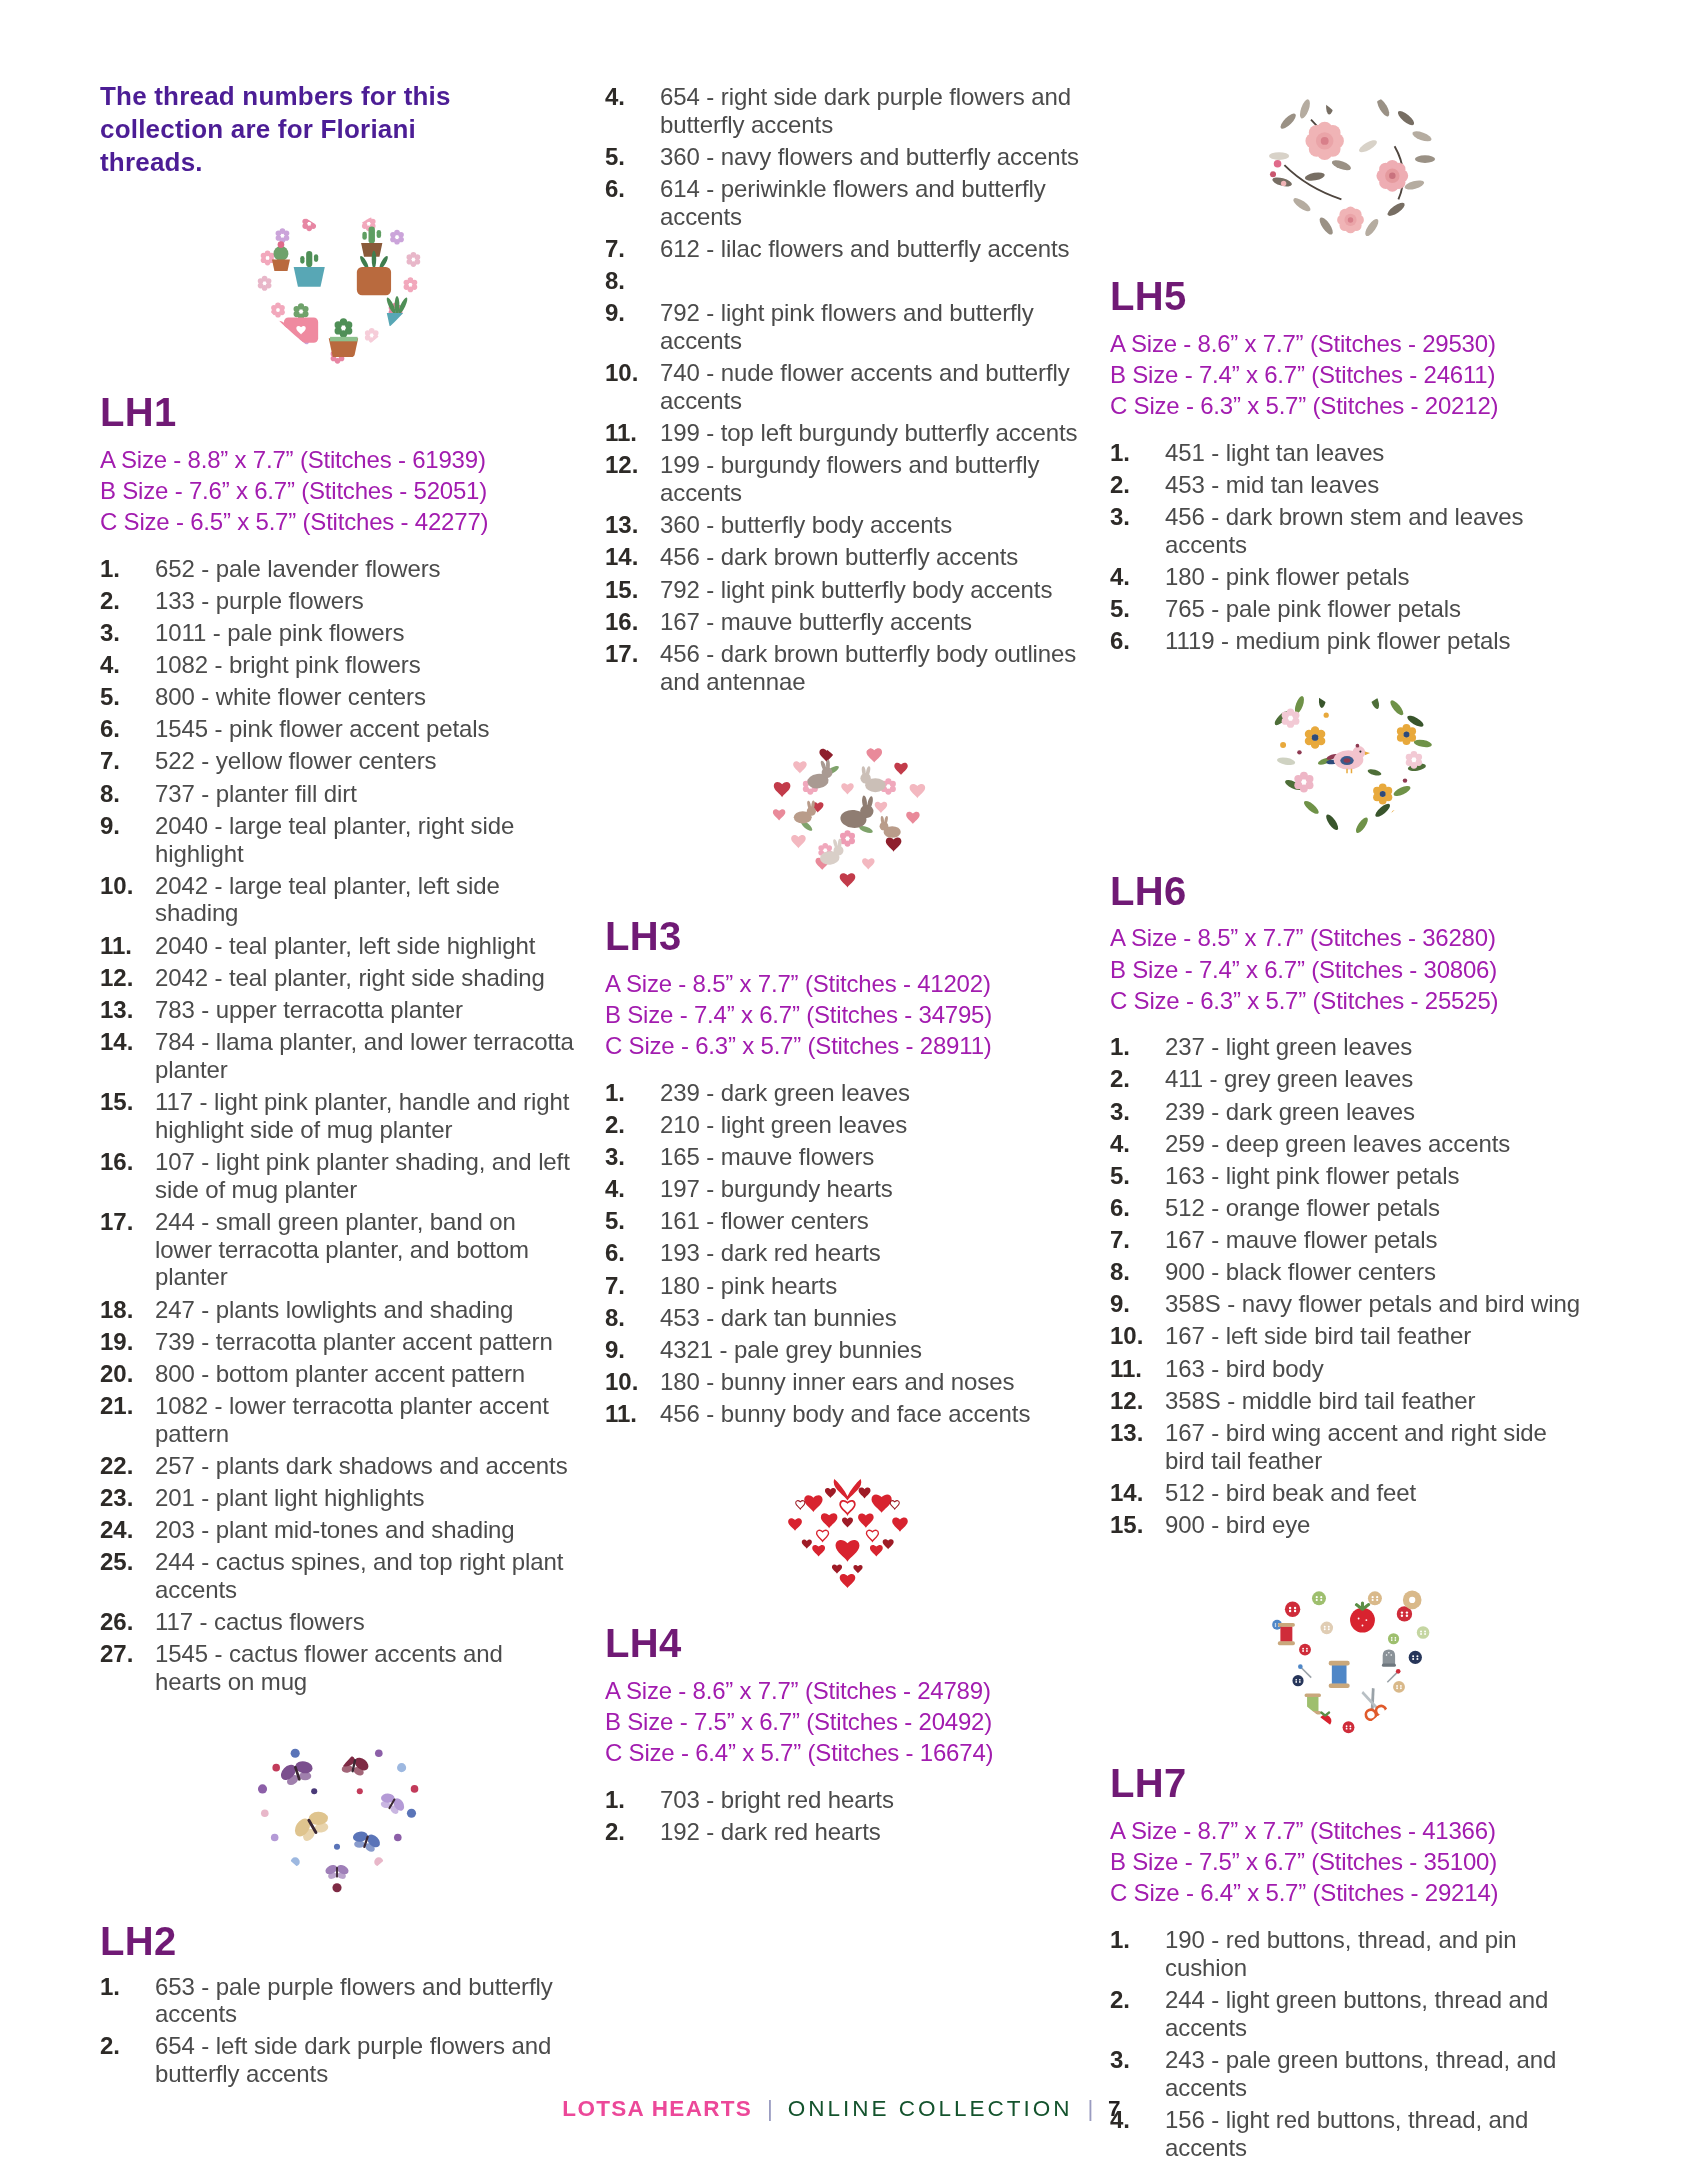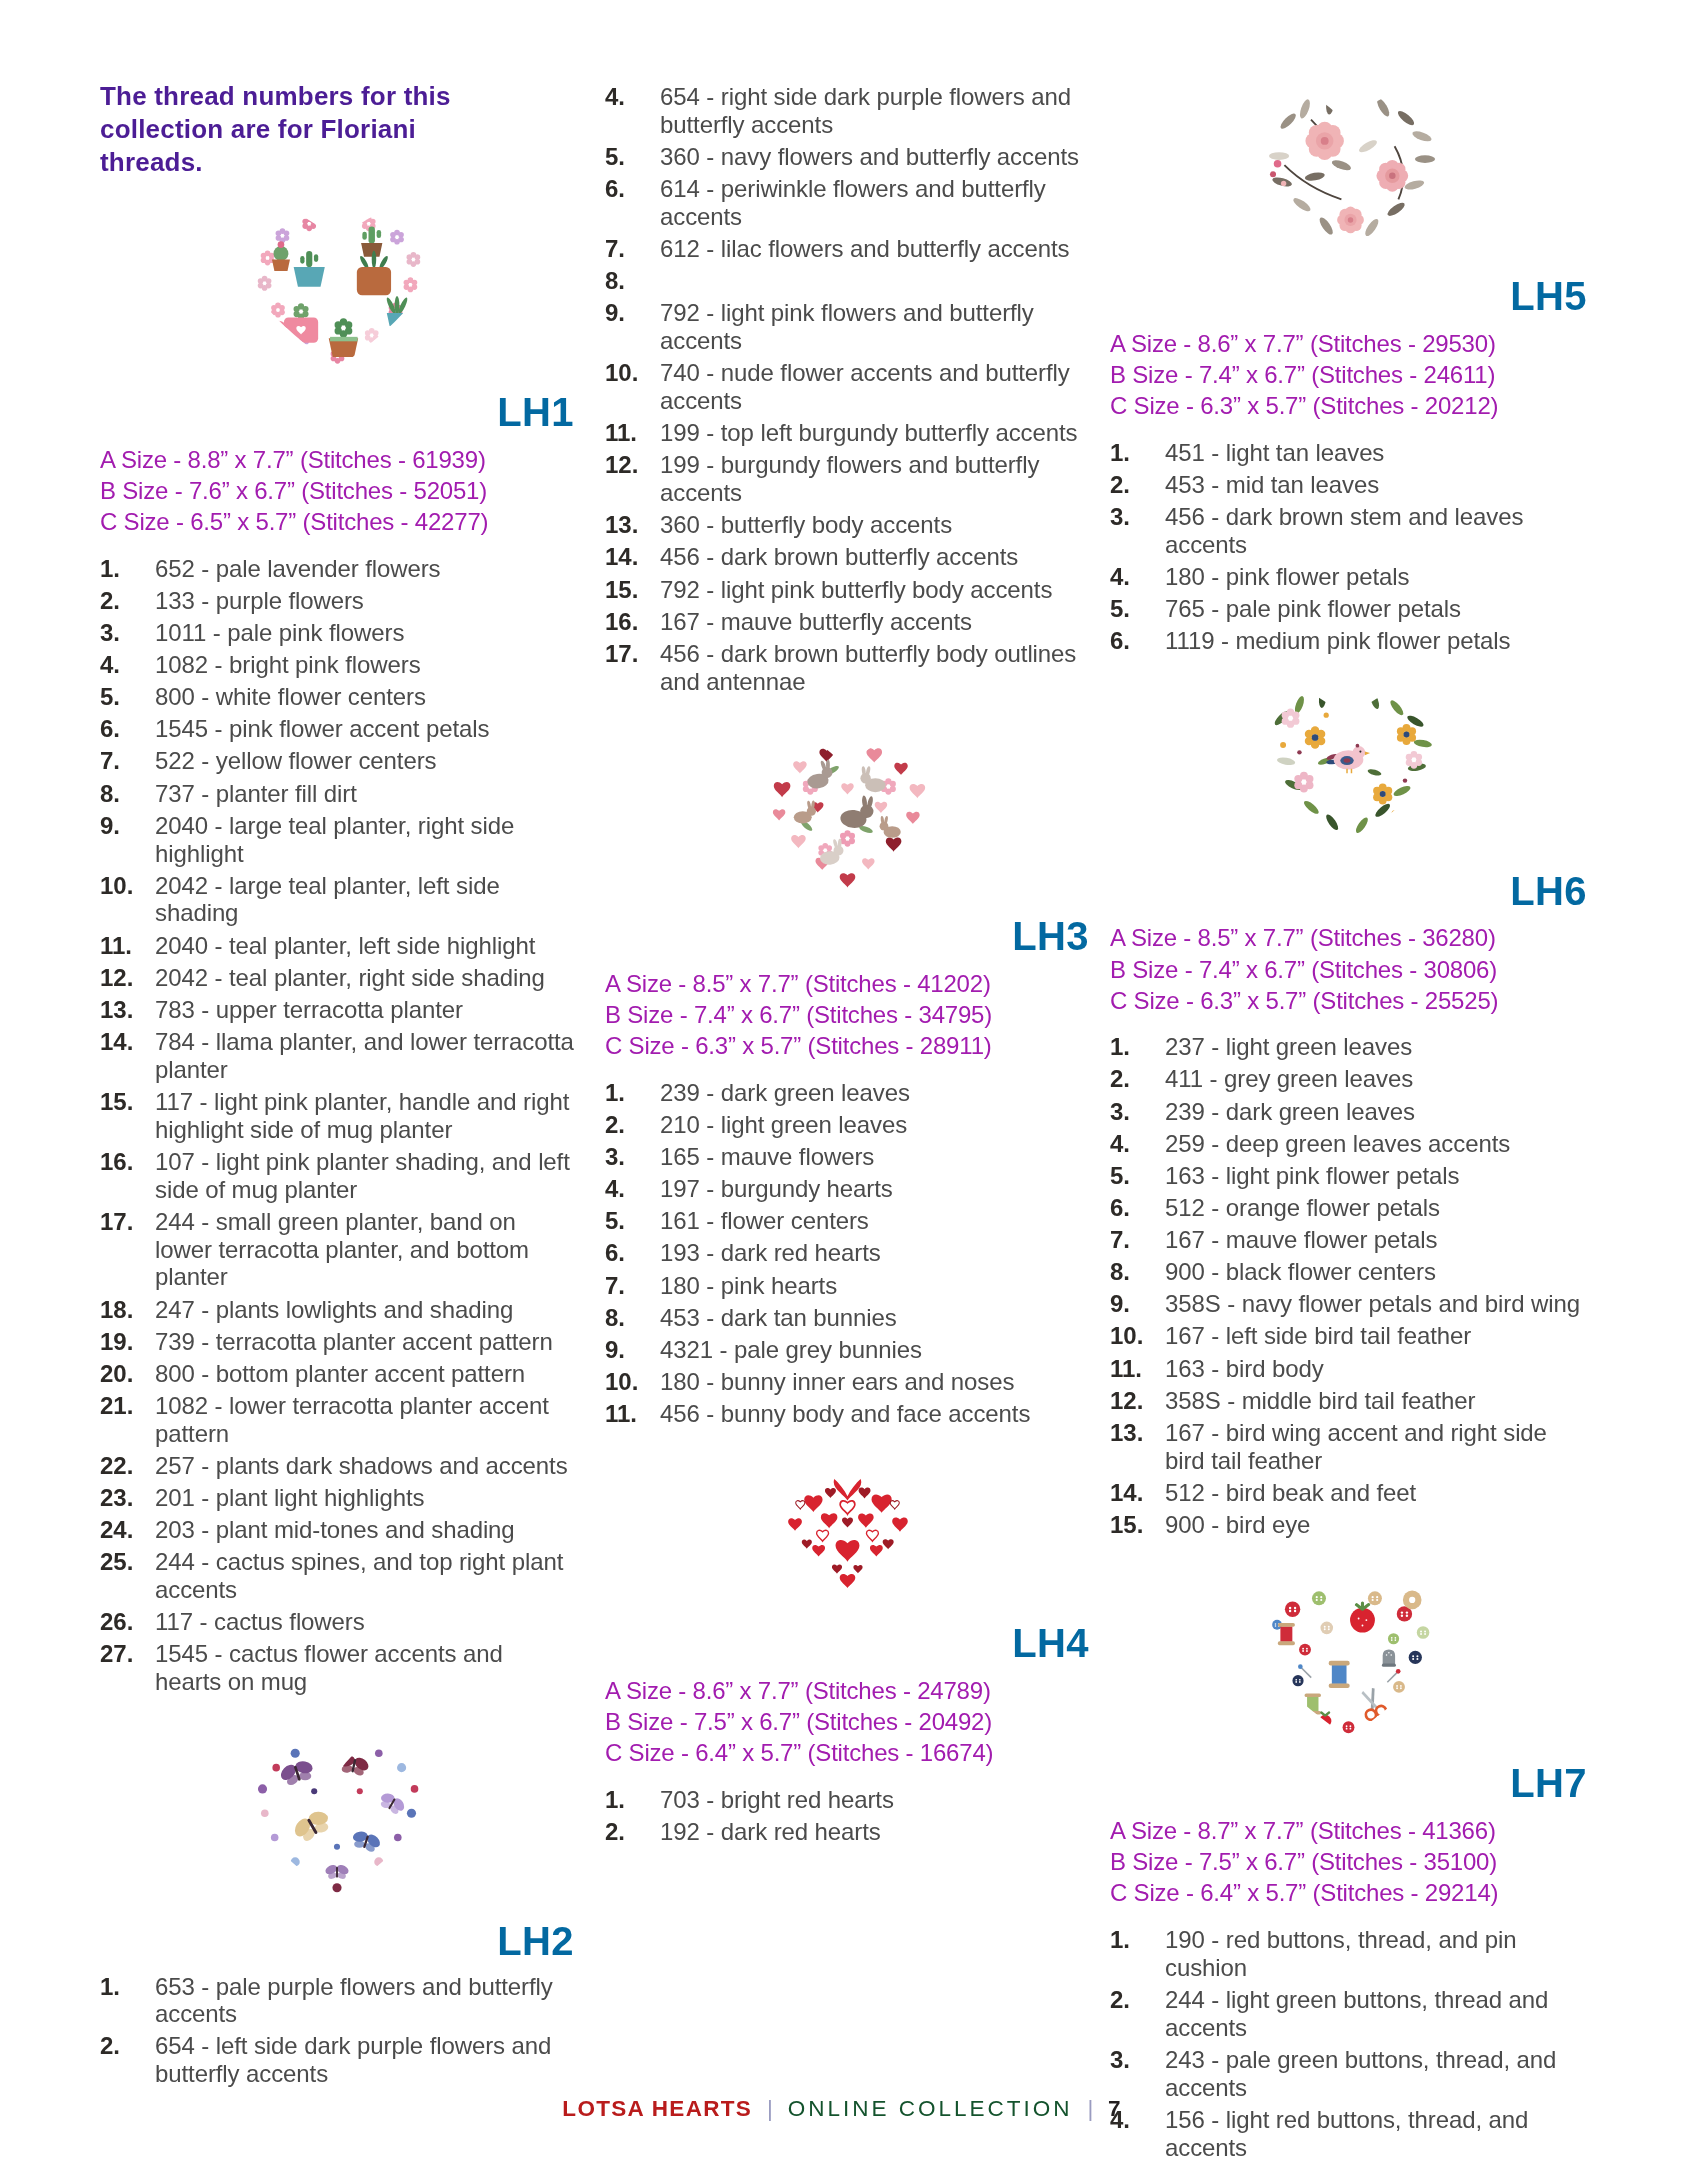--- a/index.html
+++ b/index.html
@@ -14,30 +14,30 @@
   .col3{left:1110px;width:477px;}
   .intro{margin:80px 0 15.6px;font-size:26px;font-weight:700;line-height:1.26;color:#4c1d95;width:415px;letter-spacing:0.2px;}
   .heart-img{text-align:center;}
   .img-lh1{margin-top:12px;}
   .img-lh2{margin-top:22.5px;}
   .img-lh3{margin-top:22.5px;}
   .img-lh4{margin-top:19px;}
   .img-lh5{margin-top:74px;}
   .img-lh6{margin-top:17.3px;}
   .img-lh7{margin-top:17.3px;}
-  h2.lh{font-size:40px;font-weight:700;color:#0369a1;margin:10.4px 0 8.6px;letter-spacing:0.4px;text-align:right;}
+  h2.lh{font-size:40px;font-weight:700;color:#701a75;margin:10.4px 0 8.6px;letter-spacing:0.4px;}
   .sizes{margin:0 0 17.3px;}
   .size-line{font-size:24px;line-height:1.3;color:#a21caf;letter-spacing:-0.2px;white-space:nowrap;}
   ol.threads{list-style:none;margin:0;padding:0;}
   .thread{display:flex;margin:0 0 4.3px;font-size:24px;line-height:1.16;}
   .tn{flex:0 0 55px;font-weight:700;color:#2d2a27;}
   .tt{flex:1;color:#4b4b4b;letter-spacing:-0.1px;}
   .threads.cont{margin-top:83px;}
   .footer{position:absolute;left:0;top:2096px;width:100%;text-align:center;font-size:22.5px;}
-  .footer .brand{font-weight:700;color:#b91c1c;letter-spacing:1.3px;}
+  .footer .brand{font-weight:700;color:#ec4899;letter-spacing:1.3px;}
   .footer .sep{color:#9a9cc0;margin:0 8.6px;font-weight:400;}
   .footer .coll{color:#14532d;letter-spacing:3px;}
   .footer .pg{font-weight:700;color:#231f20;}
   svg{vertical-align:top;}
 </style>
 </head>
 <body>
 
 <svg width="0" height="0" style="position:absolute">
   <defs>

